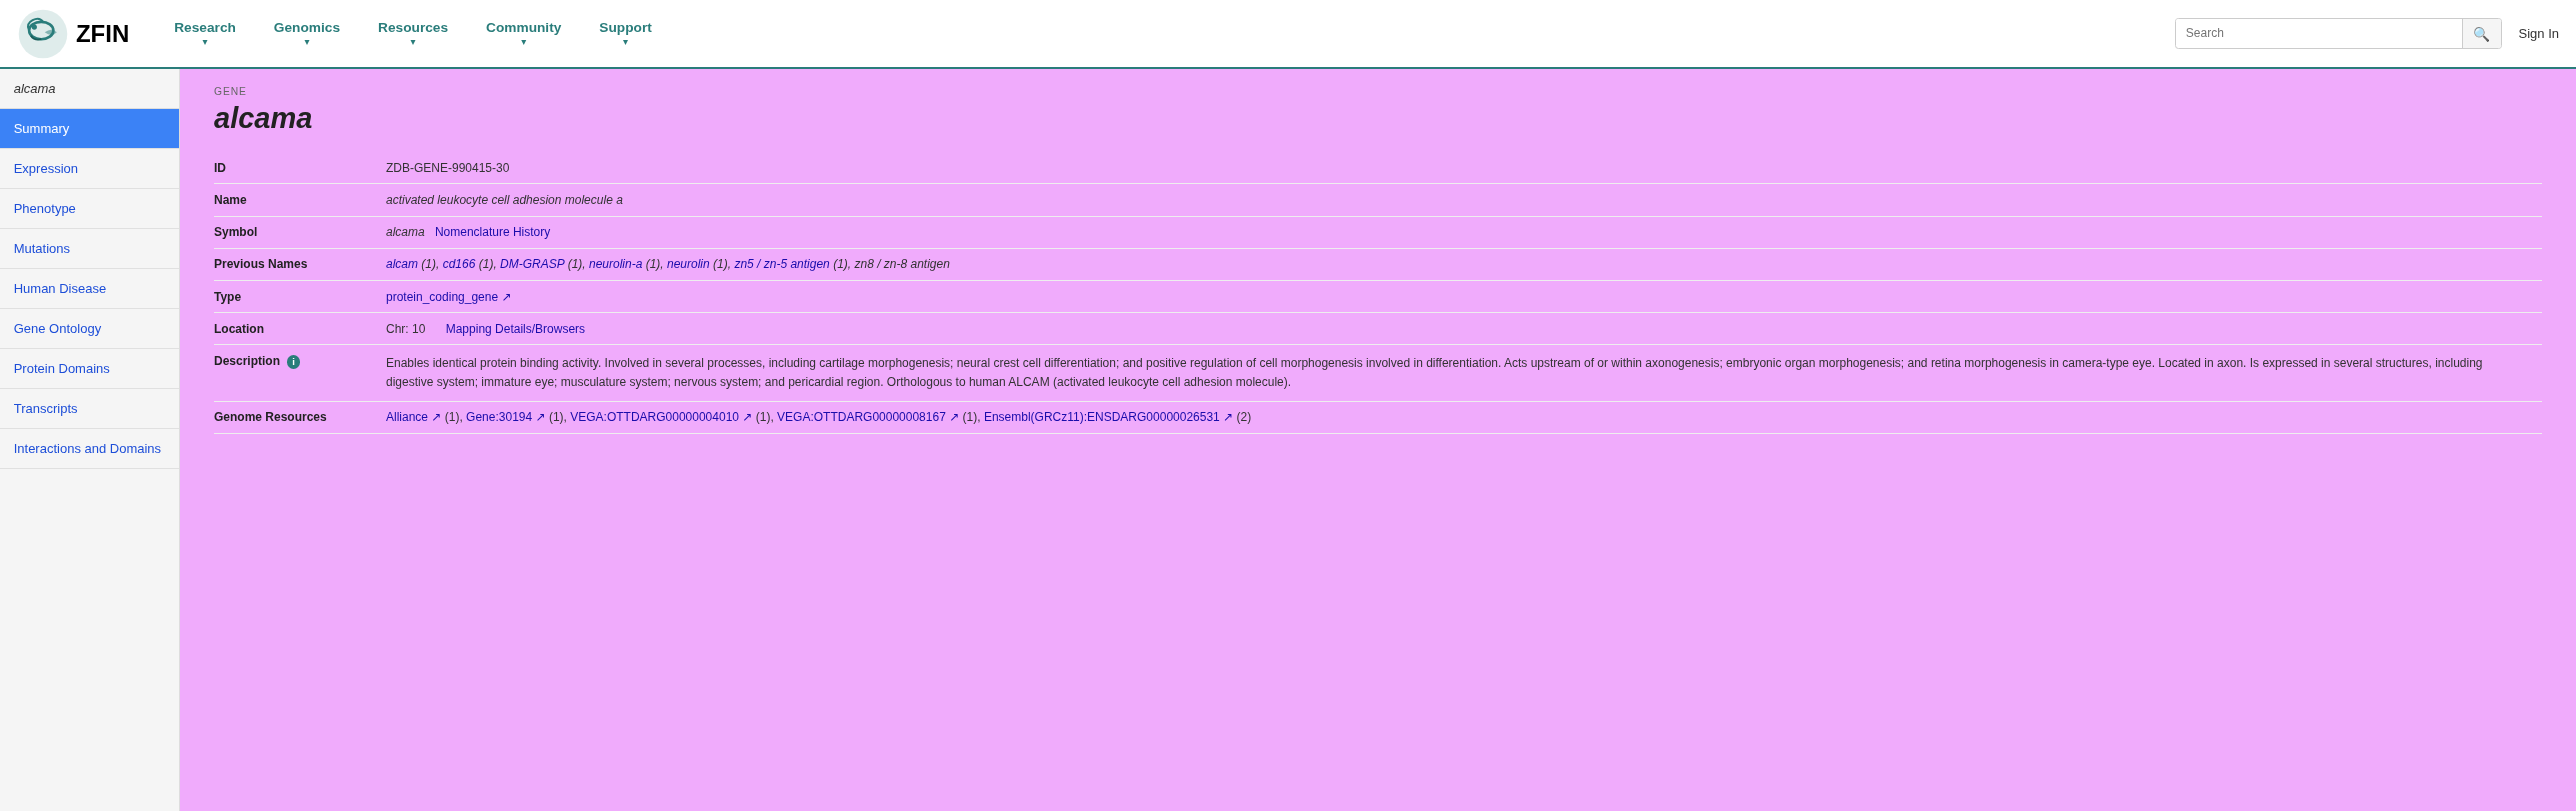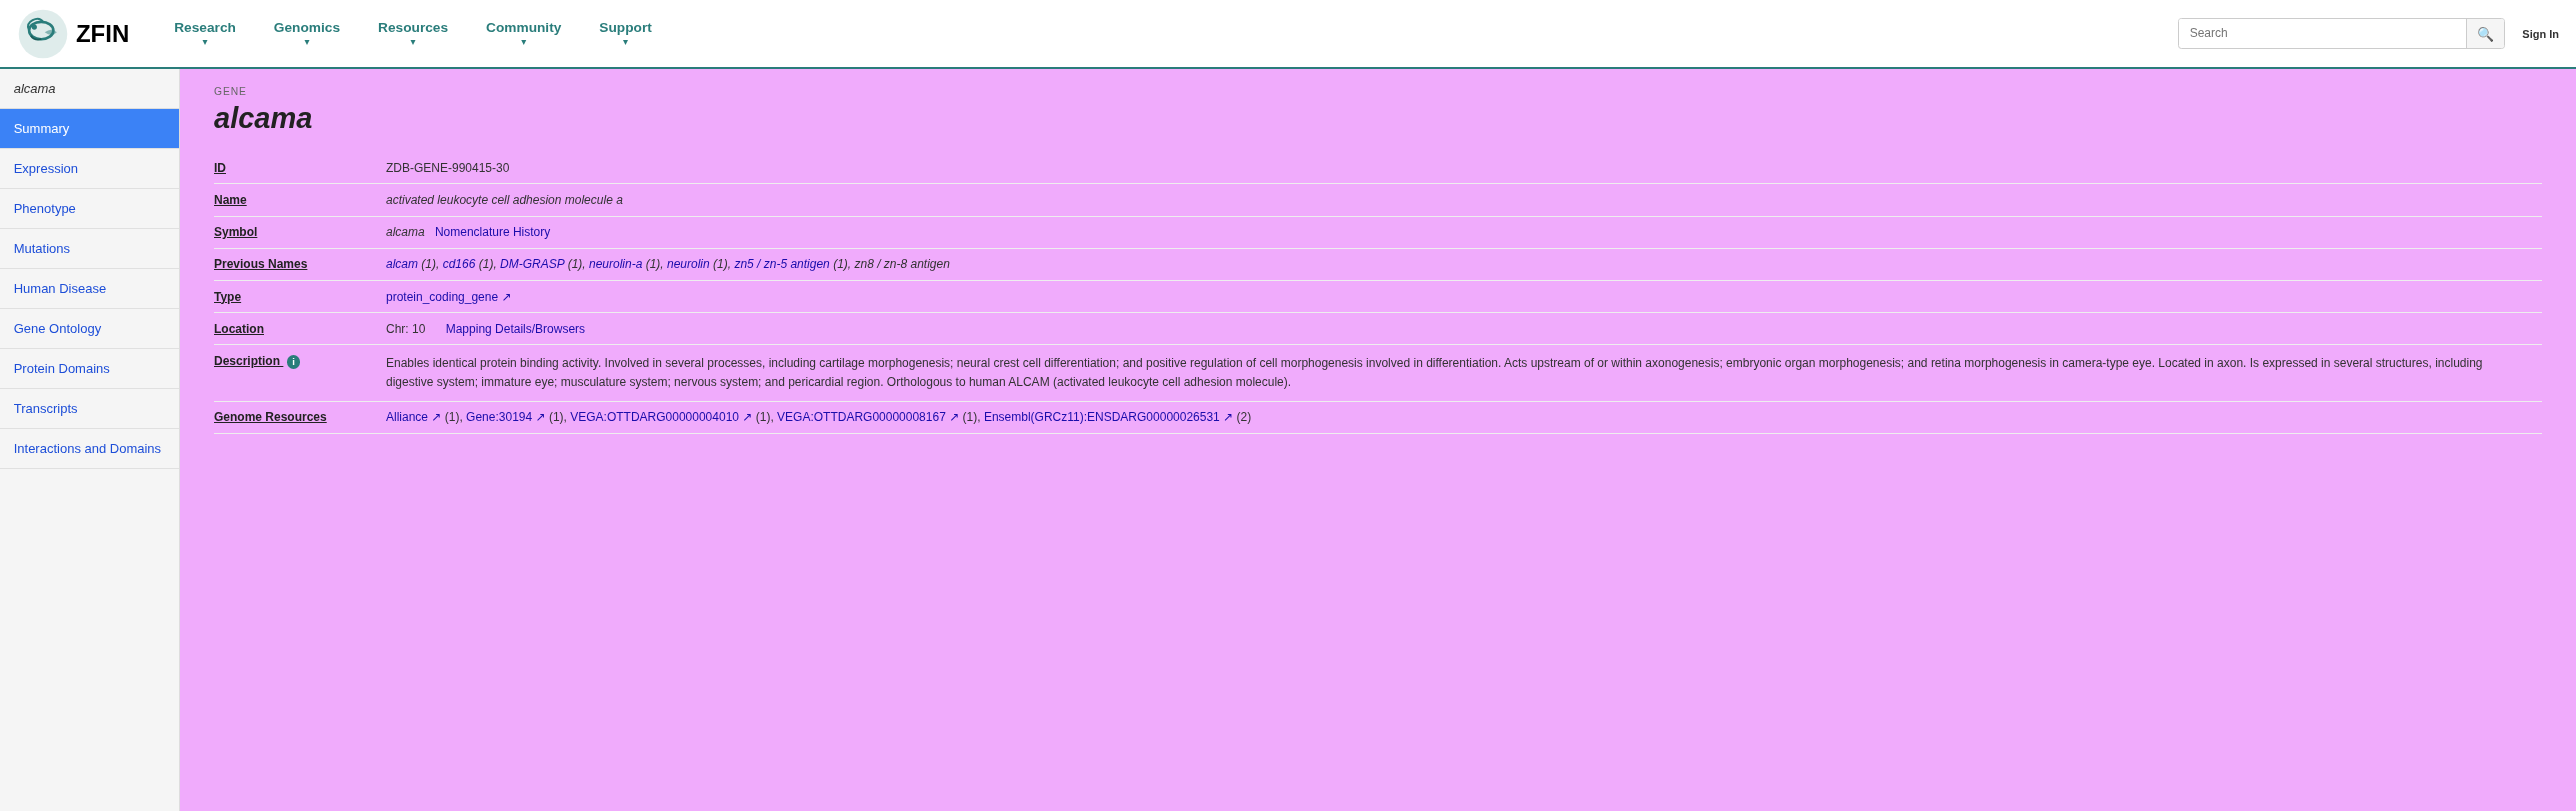--- a/index.html
+++ b/index.html
@@ -81,24 +81,23 @@
       border-left: 0.9px solid #ccc;
       padding: 6.9px 10.3px;
       cursor: pointer;
       color: #555;
       font-size: 13.7px;
     }
     .signin-btn {
       background: none;
       border: none;
       color: #333;
-      font-size: 11px;
+      font-size: 13px;
       cursor: pointer;
       white-space: nowrap;
-      font-weight: bold;
     }
 
     
     .page-layout {
       display: flex;
       min-height: calc(100vh - 69px);
     }
 
     
     .sidebar {
@@ -157,21 +156,20 @@
       padding: 8.6px 13.7px 8.6px 0;
       vertical-align: top;
       border-bottom: 0.9px solid #eee;
       font-size: 12px;
     }
     .info-table tr td:first-child {
       font-weight: bold;
       white-space: nowrap;
       width: 172px;
       color: #222;
-      text-decoration: underline;
     }
     .info-table tr td:last-child {
       color: #333;
     }
     a.ext-link {
       color: #1a0dab;
       text-decoration: none;
     }
     .info-icon {
       display: inline-block;

